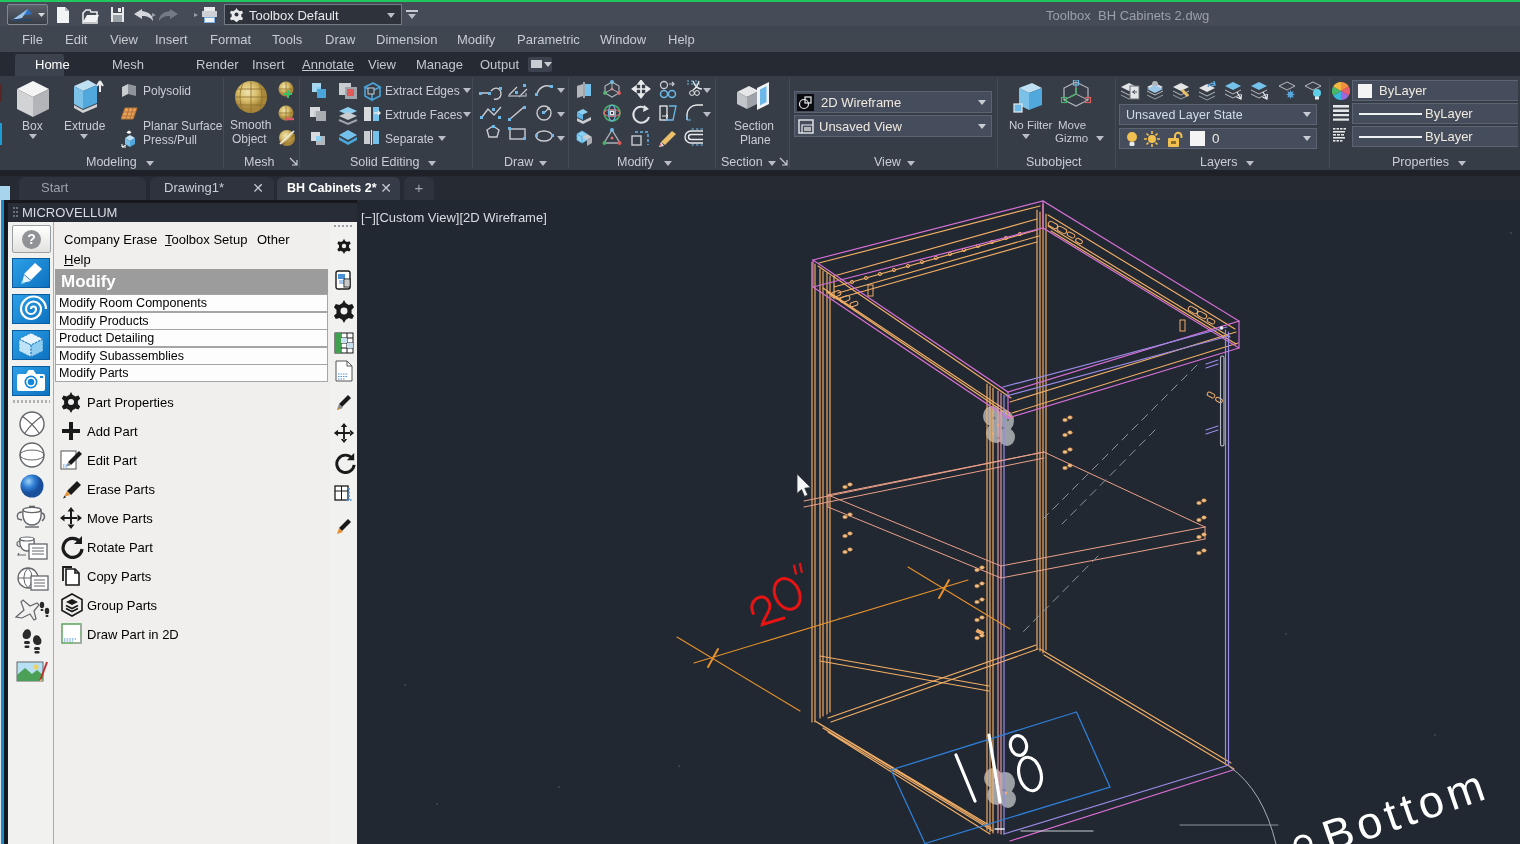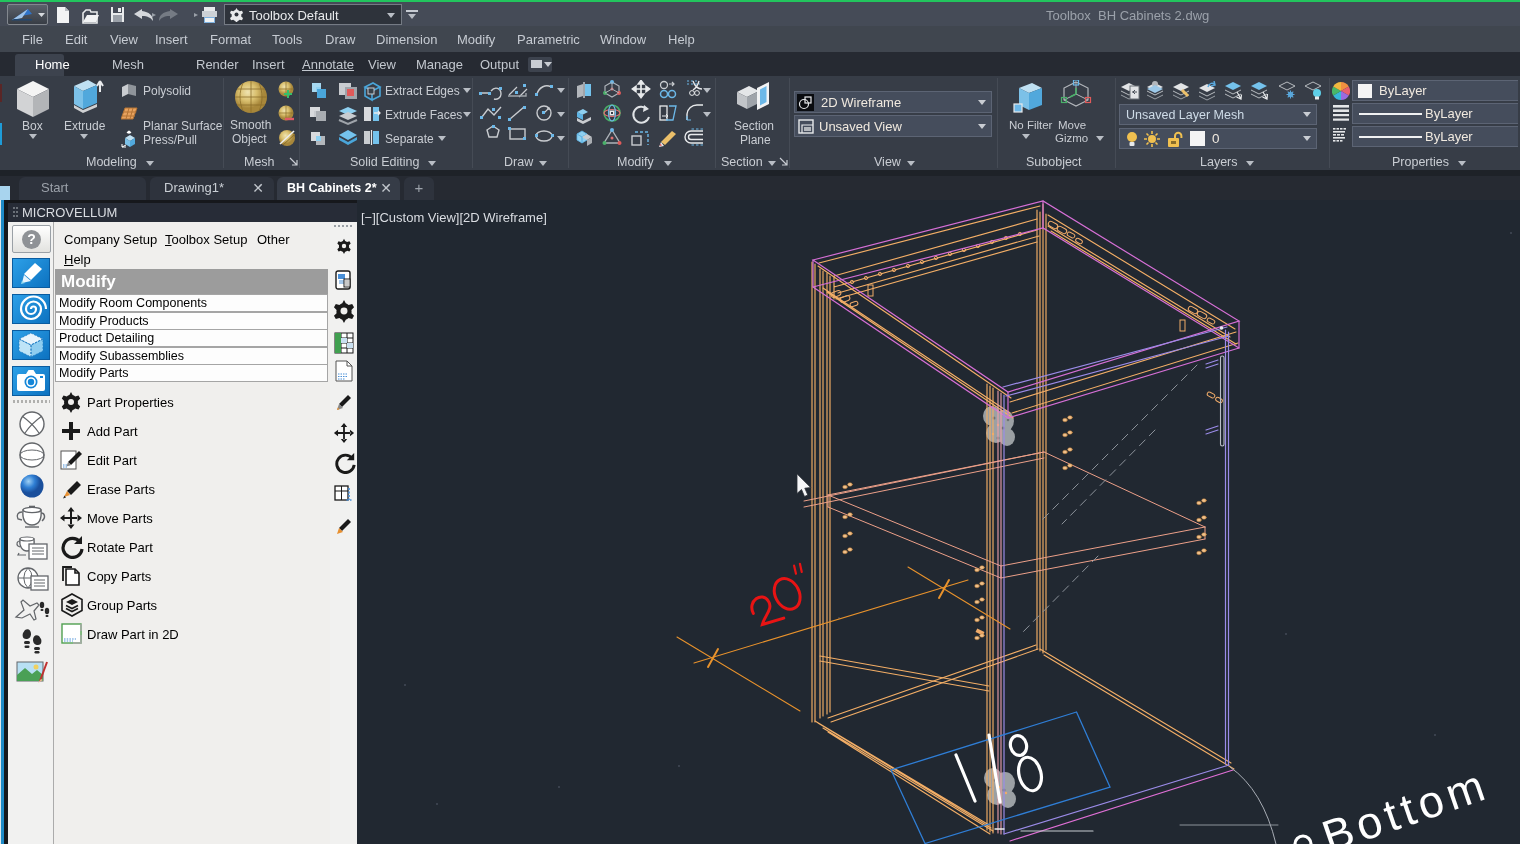--- a/index.html
+++ b/index.html
@@ -476,21 +476,21 @@
           </g>
           <circle cx="12.5" cy="13.5" r="2.2" fill="none" stroke="#5aa8dc"></circle>
         </g>
       <g transform="translate(184,0)">
           <path d="M1 5 l8 -4 l8 4 l-8 4 Z" fill="none" stroke="#b8bcc0"></path>
           <circle cx="13" cy="12" r="4" fill="#5ecfe8"></circle>
           <rect x="11" y="15.5" width="4" height="3" fill="#e8eaec"></rect>
         </g>
     </svg>
     <div class="combo" style="left:1119px;top:28px;width:198px;height:21px;">
-      <span class="abs" style="left:6px;top:3px;font-size:12.5px;color:#cfdce8;">Unsaved Layer Mesh</span>
+      <span class="abs" style="left:6px;top:3px;font-size:12.5px;color:#cfdce8;">Unsaved Layer State</span>
       <div class="car" style="top:7px;"></div>
     </div>
     <div class="combo" style="left:1119px;top:52px;width:198px;height:21px;">
       <svg class="abs" style="left:5px;top:2px;" width="62" height="17" viewBox="0 0 62 17">
         <circle cx="7" cy="6" r="5" fill="#f0c050"></circle>
           <rect x="4.5" y="11" width="5" height="4" rx="1" fill="#e8eaec"></rect>
         <g transform="translate(20,0)">
             <circle cx="7" cy="8" r="4" fill="#f0c050"></circle>
             <g stroke="#f0c050" stroke-width="1.6">
               <path d="M7 0 v3 M7 13 v3 M-1 8 h3 M12 8 h3 M1.5 2.5 l2 2 M10.5 11.5 l2 2 M1.5 13.5 l2 -2 M10.5 4.5 l2 -2"></path>
@@ -678,21 +678,21 @@
         </svg>
       <svg class="abs" style="left:8px;top:437px;" width="32" height="26" viewBox="0 0 32 26">
           <rect x="1" y="3" width="26" height="19" fill="#b8e0f4" stroke="#63666a"></rect>
           <path d="M1 16 l8 -7 l7 6 l5 -4 l6 5 v6 h-26 Z" fill="#4aa056"></path>
           <circle cx="20" cy="8" r="2.5" fill="#f0d060"></circle>
           <path d="M24 22 L31 3" stroke="#c03030" stroke-width="2"></path>
           <path d="M22 24 l3 -4 l2 1 Z" fill="#e8b890"></path>
         </svg>
     </div>
     <div id="pal-main" class="abs">
-      <span class="abs" style="left:10px;top:10px;font-size:13px;color:#000;">Company Setup</span>
+      <span class="abs" style="left:10px;top:10px;font-size:13px;color:#000;">Company Erase</span>
       <span class="abs" style="left:111px;top:10px;font-size:13px;color:#000;"><u>T</u>oolbox Setup</span>
       <span class="abs" style="left:203px;top:10px;font-size:13px;color:#000;">Other</span>
       <span class="abs" style="left:10px;top:30px;font-size:13px;color:#000;"><u>H</u>elp</span>
       <div class="abs" style="left:1px;top:47px;width:273px;height:25px;background:#9c9c9c;color:#fff;font-weight:bold;font-size:17px;line-height:25px;padding-left:6px;">Modify</div>
       <div class="listrow" style="top:72px;">Modify Room Components</div>
       <div class="listrow" style="top:89.5px;">Modify Products</div>
       <div class="listrow" style="top:107px;">Product Detailing</div>
       <div class="listrow" style="top:124.5px;">Modify Subassemblies</div>
       <div class="listrow" style="top:142px;">Modify Parts</div>
 

